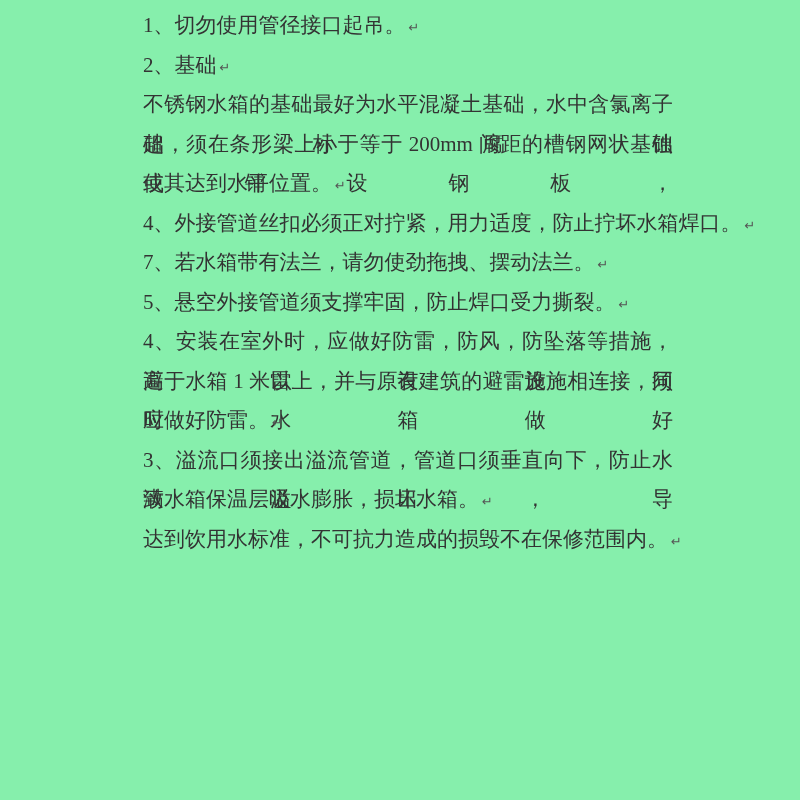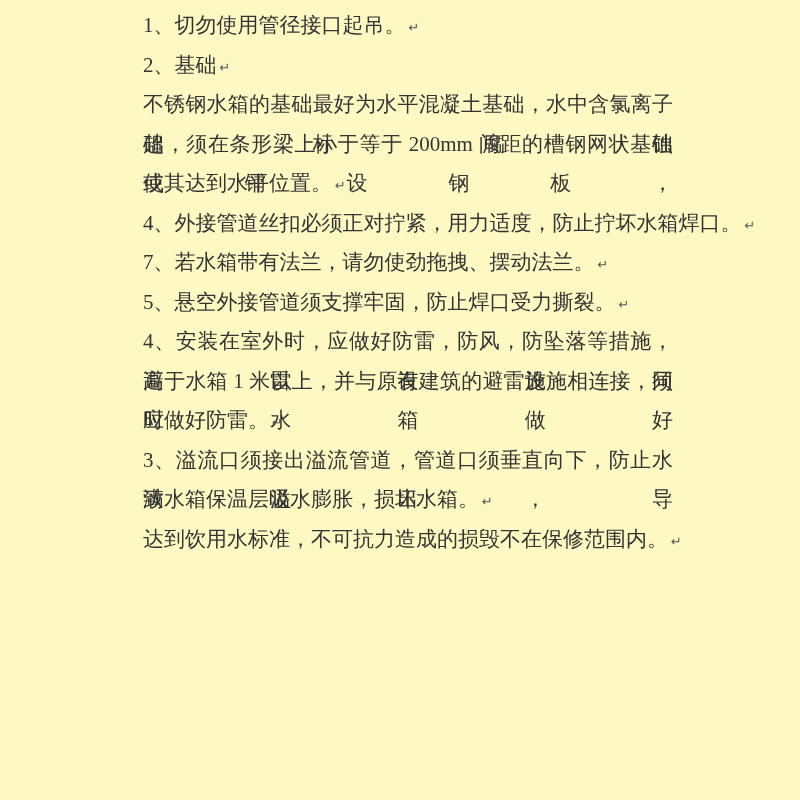--- a/index.html
+++ b/index.html
@@ -7,21 +7,21 @@
     padding: 0;
     width: 800px;
     height: 800px;
     overflow: hidden;
     background: #ffffff;
   }
   .page {
     position: relative;
     width: 800px;
     height: 800px;
-    background: #fef9c3;
+    background: #86efac;
     font-family: "Liberation Serif", "DejaVu Serif", serif;
   }
   .text-block {
     position: absolute;
     left: 143px;
     top: 6px;
     width: 530px;
   }
   .paragraph {
     margin: 0;

